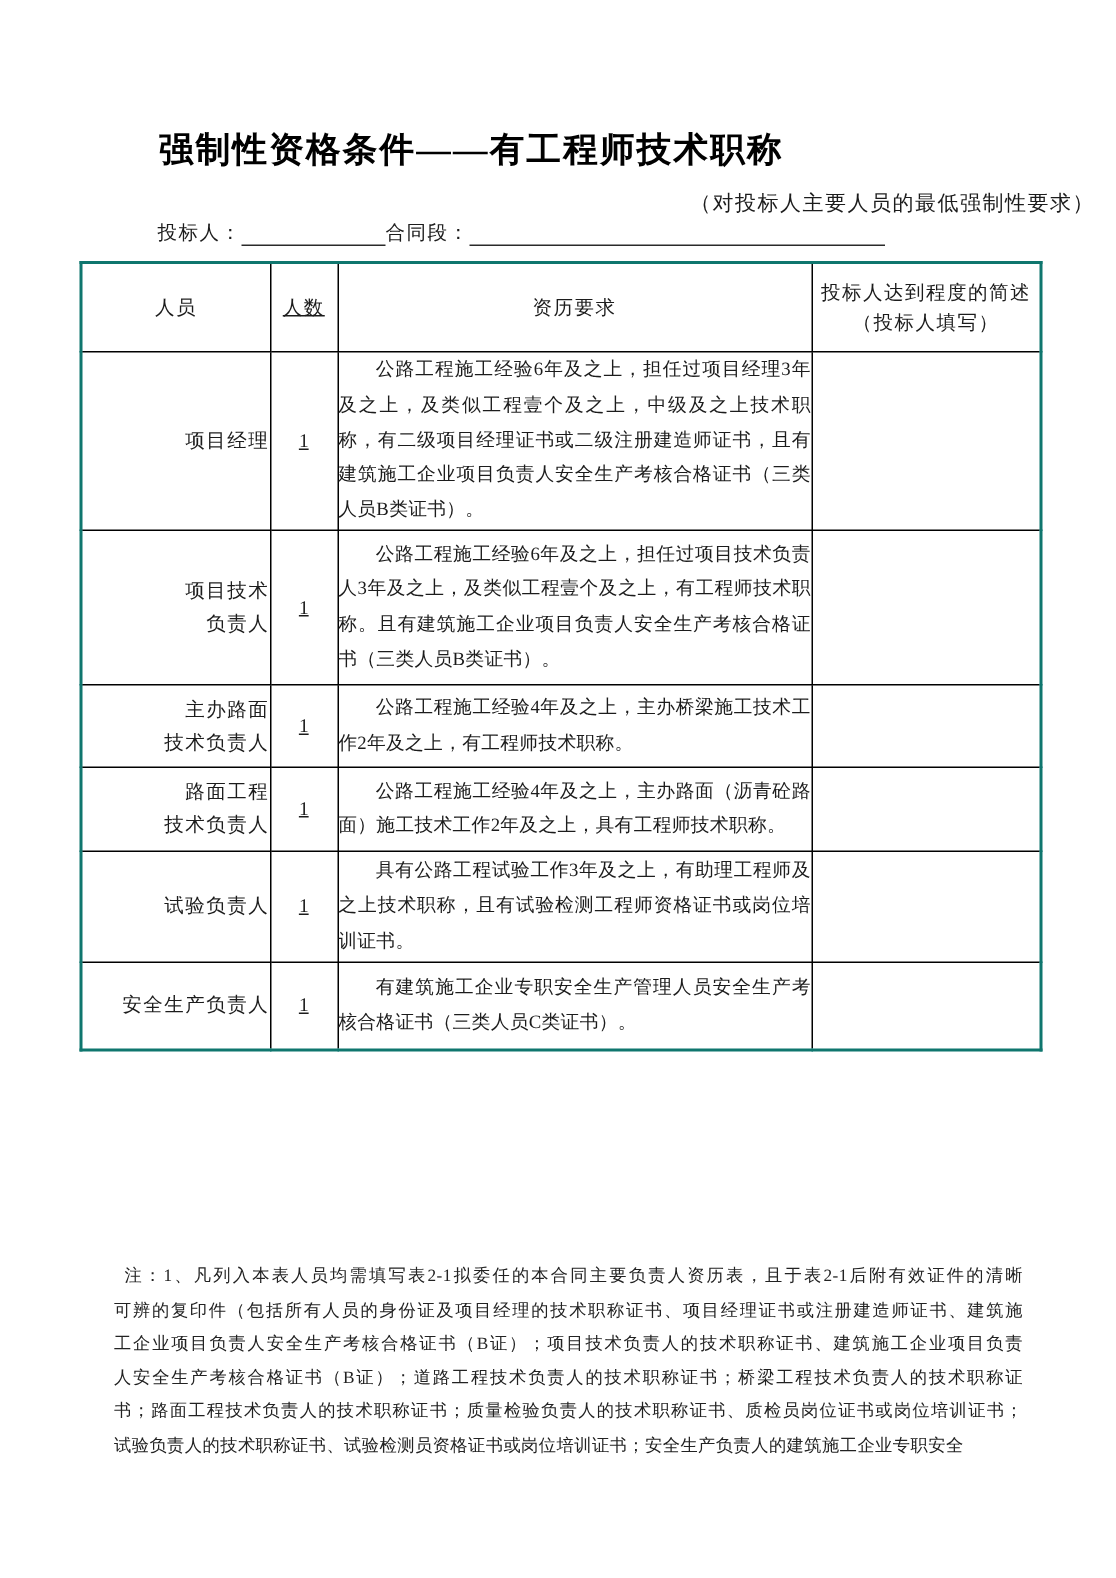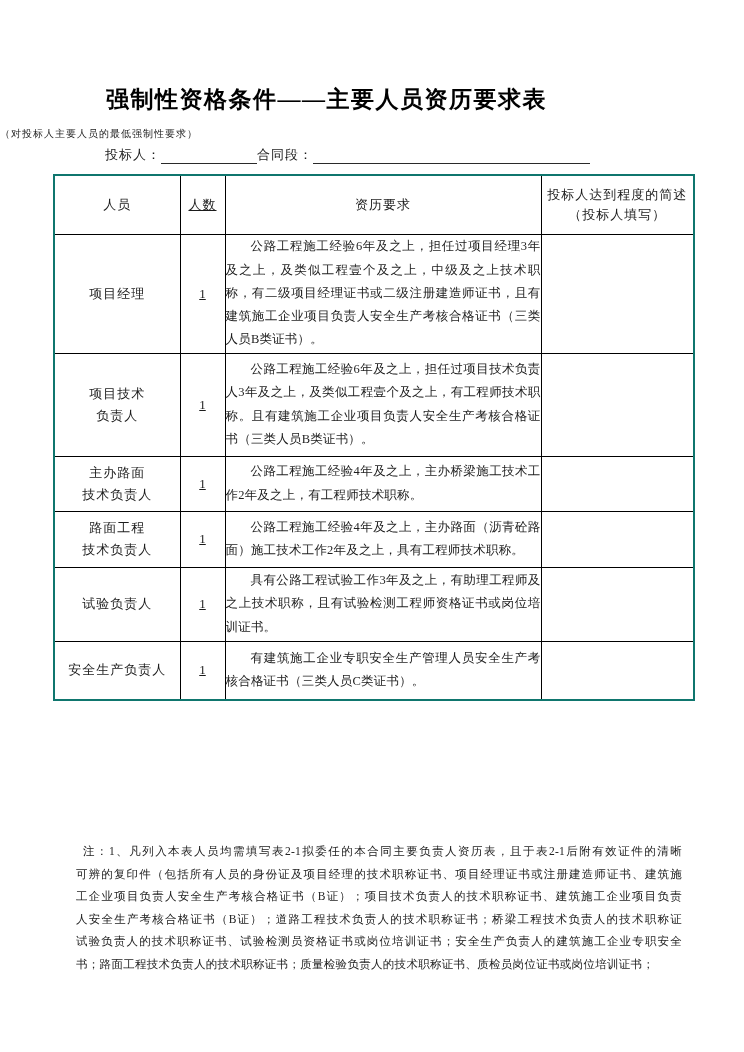--- a/index.html
+++ b/index.html
@@ -7,22 +7,22 @@
     position:relative; width:744px; height:1052px; background:#ffffff;
     color:#1c1c1c; font-family:"Liberation Serif","DejaVu Serif",serif;
     overflow:hidden;
   }
   .doc-title {
     position:absolute; top:84px; left:106px;
     font-size:23px; font-weight:700; letter-spacing:1.5px; color:#000;
     white-space:nowrap;
   }
   .doc-subtitle {
-    position:absolute; top:127px; left:0; width:730px; text-align:left;
-    font-size:10px; letter-spacing:1px;
+    position:absolute; top:127px; left:0; width:730px; text-align:right;
+    font-size:14px; letter-spacing:1px;
   }
   .bidline {
     position:absolute; top:146px; left:105px; font-size:13px;
     letter-spacing:1px; white-space:nowrap;font-family:Liberation Mono, monospace;
   }
   .blank {
     display:inline-block; border-bottom:1px solid #2a2a2a; height:13px;
     vertical-align:bottom;
   }
   .blank-bidder { width:96px; }
@@ -33,21 +33,21 @@
     border-collapse:collapse; table-layout:fixed;
     border:2px solid #0f766e;
   }
   table.main th, table.main td {
     border:1px solid #000; vertical-align:middle; padding:0;
   }
   th.h-count, td.c-count { border-right-width:2px;text-decoration:underline; }
   table.main th { font-weight:normal; font-size:13px; letter-spacing:1px; }
   .h-fill { font-size:12px; line-height:20px; letter-spacing:0.5px; padding:0 6px; }
   td.c-person {
-    text-align:center; font-size:13px; line-height:22px; letter-spacing:1px;
+    text-align:right; font-size:13px; line-height:22px; letter-spacing:1px;
     padding:0 4px;
   }
   td.c-count { text-align:center; font-size:13px; }
   td.c-req { padding:3px 7px; }
   .req {
     margin:0; font-size:12.5px; line-height:23.2px; text-align:justify;
     text-indent:2em; letter-spacing:0.2px;
   }
   .footnote {
     position:absolute; top:840px; left:76px; width:606px;
@@ -55,21 +55,21 @@
   }
   .fn-line { text-align:justify; text-align-last:justify; }
   .fn-line.fn-first { padding-left:7px; }
   .fn-line:last-child { text-align-last:left; }
 </style>
 </head>
 <body>
 
 <div class="page">
 
-  <div class="doc-title">强制性资格条件——主要人员资历要求表</div>
+  <div class="doc-title">强制性资格条件——有工程师技术职称</div>
   <div class="doc-subtitle">（对投标人主要人员的最低强制性要求）</div>
 
   <div class="bidline">
     <span>投标人：</span><span class="blank blank-bidder"></span><span>合同段：</span><span class="blank blank-contract"></span>
   </div>
 
   <table class="main">
     <colgroup>
       <col style="width:126px">
         <col style="width:45px">
@@ -161,17 +161,17 @@
       <td></td>
     </tr>
   </tbody>
     </table>
 
   <div class="footnote">
     <div class="fn-line fn-first">注：1、凡列入本表人员均需填写表2-1拟委任的本合同主要负责人资历表，且于表2-1后附有效证件的清晰</div>
     <div class="fn-line">可辨的复印件（包括所有人员的身份证及项目经理的技术职称证书、项目经理证书或注册建造师证书、建筑施</div>
     <div class="fn-line">工企业项目负责人安全生产考核合格证书（B证）；项目技术负责人的技术职称证书、建筑施工企业项目负责</div>
     <div class="fn-line">人安全生产考核合格证书（B证）；道路工程技术负责人的技术职称证书；桥梁工程技术负责人的技术职称证</div>
+    <div class="fn-line">书；路面工程技术负责人的技术职称证书；质量检验负责人的技术职称证书、质检员岗位证书或岗位培训证书；</div>
     <div class="fn-line">试验负责人的技术职称证书、试验检测员资格证书或岗位培训证书；安全生产负责人的建筑施工企业专职安全</div>
-    <div class="fn-line">书；路面工程技术负责人的技术职称证书；质量检验负责人的技术职称证书、质检员岗位证书或岗位培训证书；</div>
   </div>
 
 </div>
 
 </body></html>

